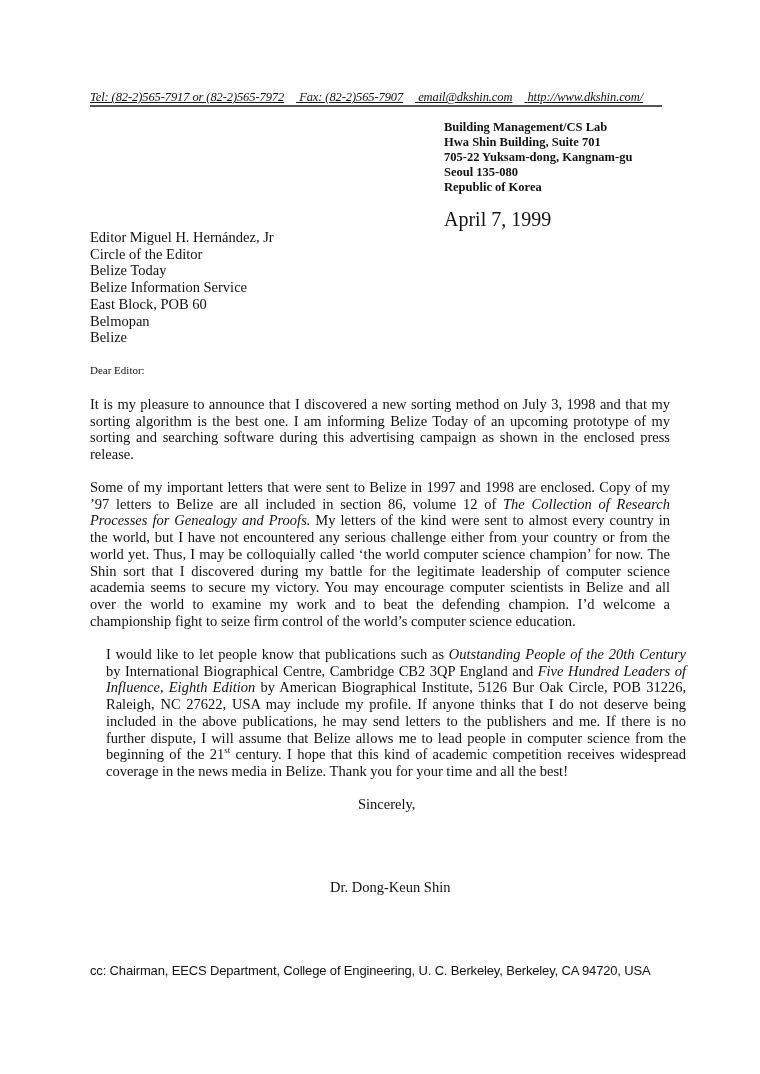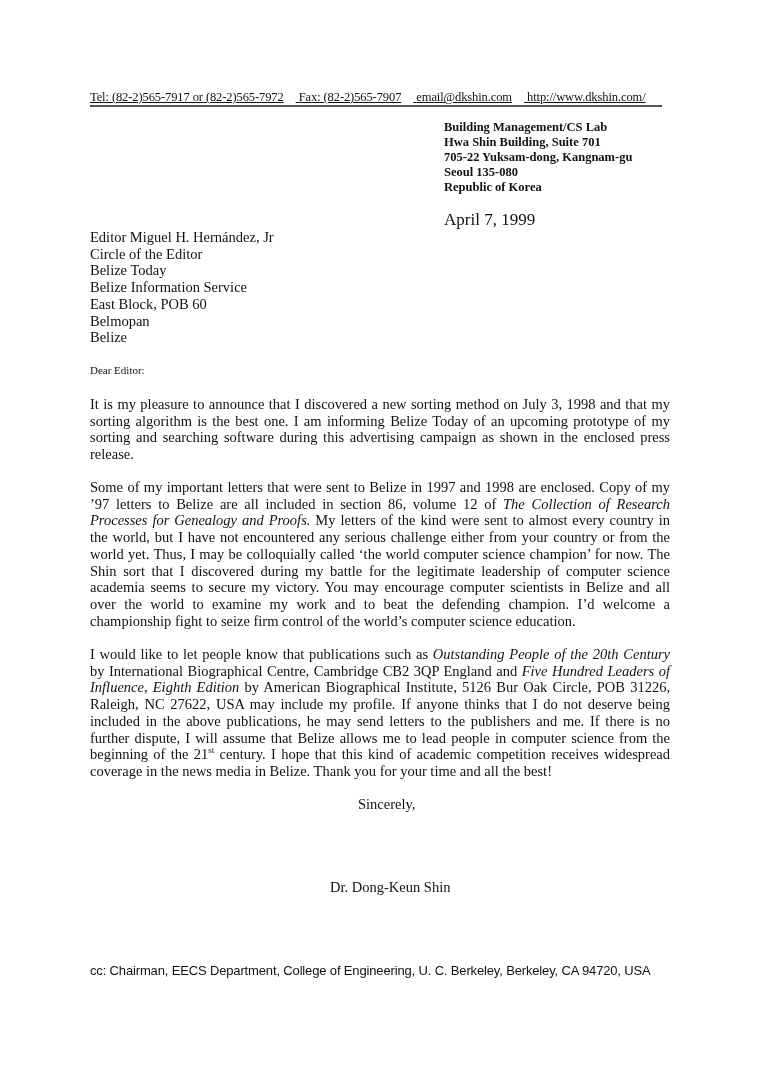--- a/index.html
+++ b/index.html
@@ -4,49 +4,49 @@
   <style>
     html, body { margin: 0; padding: 0; background: #ffffff; }
     body {
       width: 760px; height: 1074px; position: relative; overflow: hidden;
       font-family: "Liberation Serif", "DejaVu Serif", serif;
       color: #111111;
     }
     .page { position: absolute; left: 0; top: 0; width: 760px; height: 1074px; background: #fff; }
     .contact-line {
       position: absolute; left: 90px; top: 90px; width: 572px;
-      font-size: 12.5px; line-height: 15px;
+      font-style: italic; font-size: 12.5px; line-height: 15px;
       border-bottom: 2px solid #555; padding-bottom: 0px;
       white-space: nowrap; letter-spacing: -0.1px;
       text-decoration: underline;
     }
     .contact-line span { margin-right: 12px; }
     .contact-line span:last-child { margin-right: 0; }
     .sender-address {
       position: absolute; left: 444px; top: 120px;
       font-weight: bold; font-size: 12.5px; line-height: 15px;
     }
     .sender-address div { white-space: nowrap; }
     .date {
-      position: absolute; left: 444px; top: 211px; font-size: 17px; line-height: 17px;
+      position: absolute; left: 444px; top: 211px; font-size: 20px; line-height: 17px;
     }
     .recipient {
       position: absolute; left: 90px; top: 229px; font-size: 14.5px; line-height: 16.7px;
     }
     .recipient div { white-space: nowrap; }
     .salutation {
       position: absolute; left: 90px; top: 362px; font-size: 11px; line-height: 17px;
     }
     .para {
       position: absolute; left: 90px; width: 580px;
       font-size: 14.5px; line-height: 16.7px; text-align: justify;
     }
     .p1 { top: 396px; }
     .p2 { top: 479px; }
-    .p3 { top: 646px; }
+    .p3 { top: 646px; margin-left: 16px; }
     .para i { font-style: italic; }
     .para sup { font-size: 9px; line-height: 0; vertical-align: super; }
     .closing {
       position: absolute; left: 358px; top: 796px; font-size: 14.5px; line-height: 17px;
     }
     .signature {
       position: absolute; left: 330px; top: 879px; font-size: 14.5px; line-height: 17px;
     }
     .cc {
       position: absolute; left: 90px; top: 963px; white-space: nowrap;

